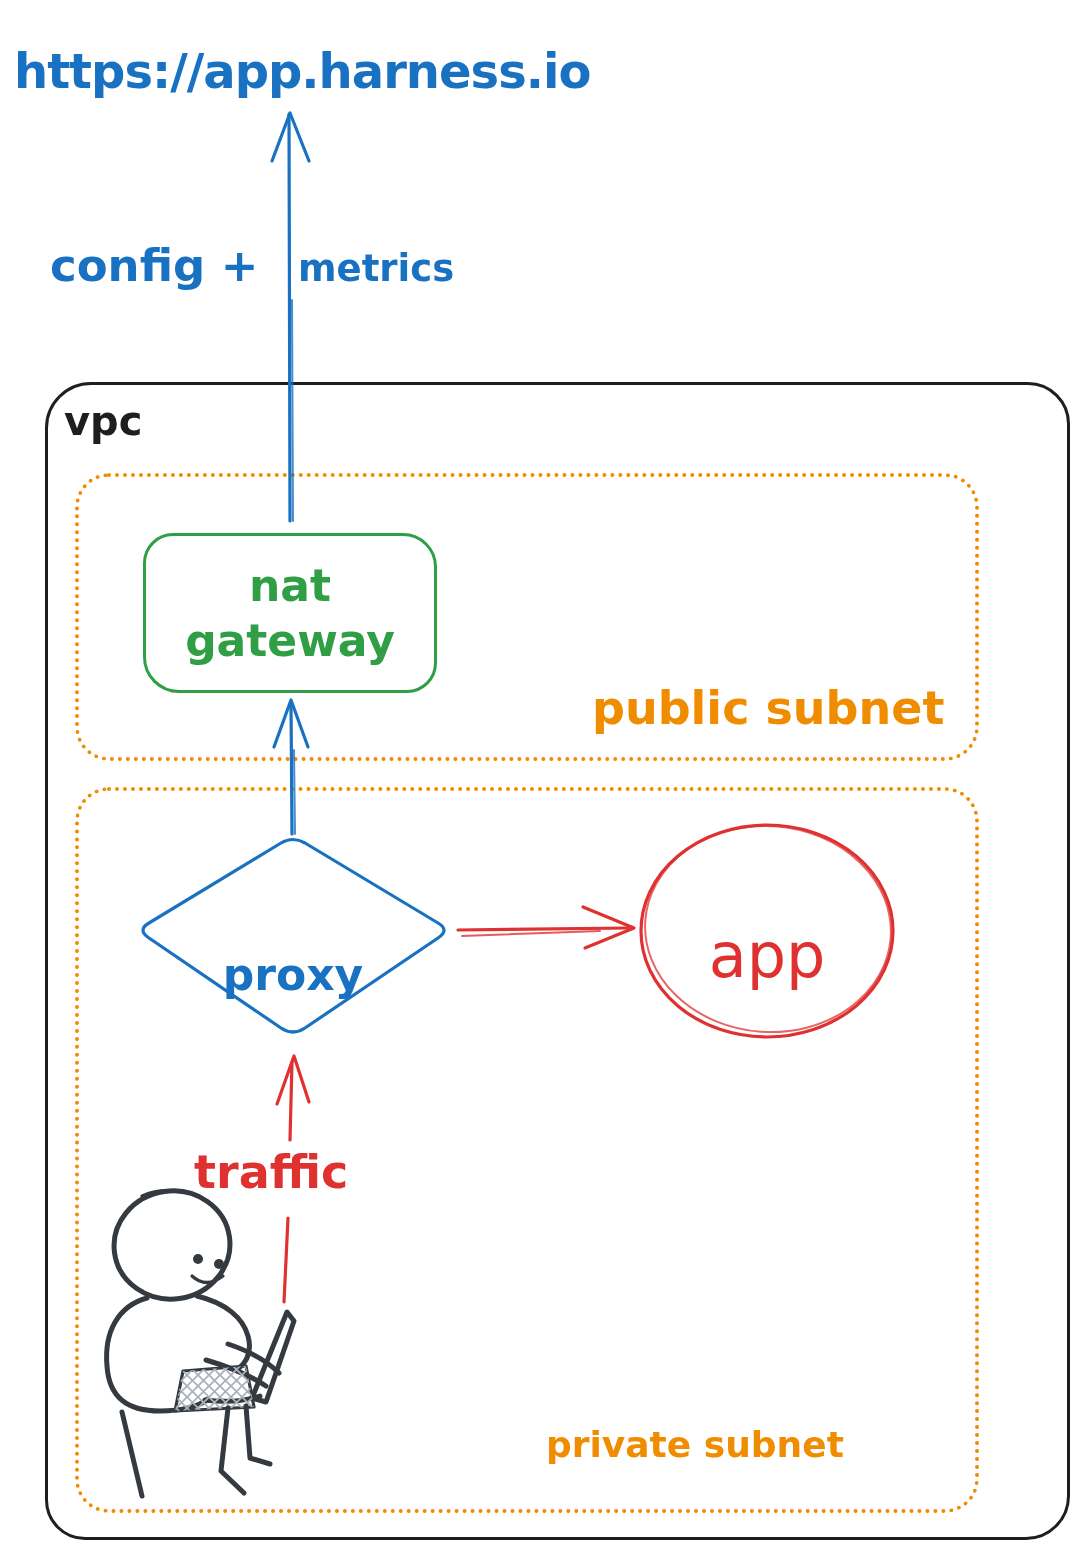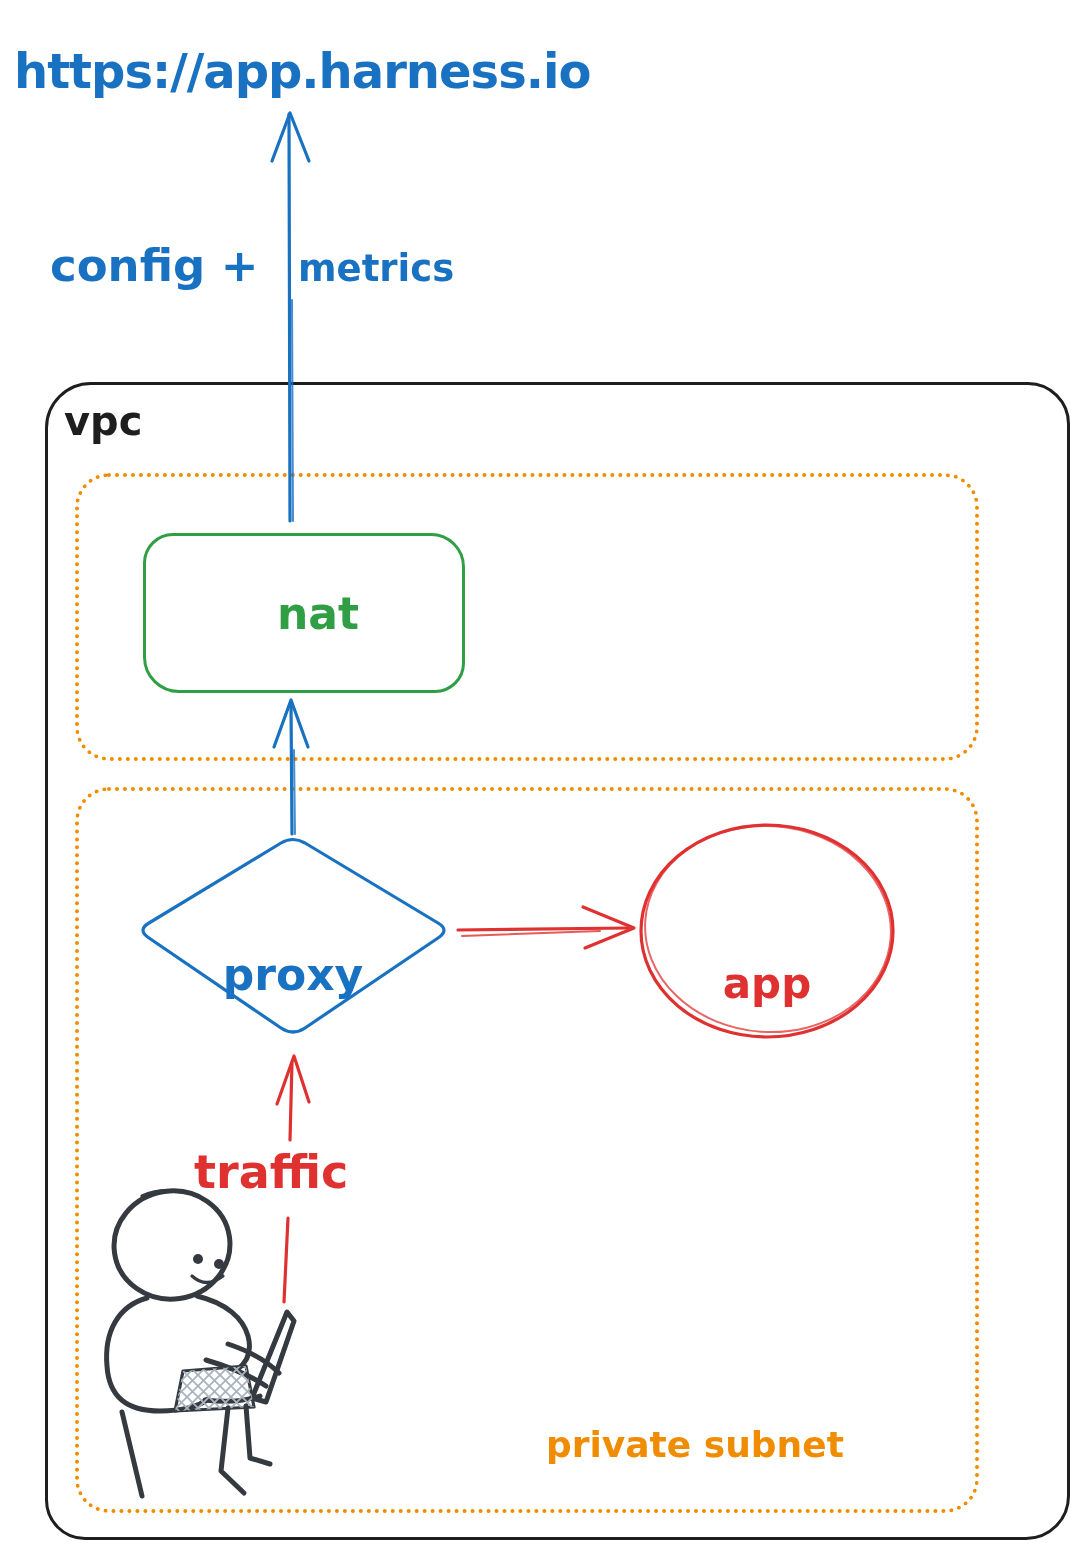--- a/index.html
+++ b/index.html
@@ -20,24 +20,24 @@
   .subnet{border:4px dotted var(--c-orange);z-index:0;}
   .public-subnet{left:75px;top:473px;width:896px;height:280px;border-radius:34px;}
   .private-subnet{left:75px;top:787px;width:896px;height:718px;border-radius:34px;}
   .subnet-label{font-size:46px;font-weight:600;color:var(--c-orange);}
   .public-subnet-label{left:592px;top:682px;}
   .private-subnet-label{left:546px;top:1424px;font-size:36px;}
   .nat-box{
     left:143px;top:533px;width:288px;height:154px;
     border:3.5px solid var(--c-green);border-radius:30px 34px 30px 36px;
     display:flex;flex-direction:column;align-items:center;justify-content:center;
-    color:var(--c-green);font-size:44px;font-weight:600;line-height:1.25;z-index:0;padding-left:28px;
+    color:var(--c-green);font-size:44px;font-weight:600;line-height:1.25;z-index:0;
   }
   .proxy-label{left:293px;top:938px;transform:translate(-50%,-50%);font-size:44px;font-weight:600;color:var(--c-blue);z-index:2;margin-top:37px;}
-  .app-label{left:767px;top:984px;transform:translate(-50%,-50%);font-size:42px;font-weight:700;color:var(--c-red);z-index:2;}
+  .app-label{left:767px;top:956px;transform:translate(-50%,-50%);font-size:62px;font-weight:400;color:var(--c-red);z-index:2;}
   .traffic-label{left:194px;top:1146px;font-size:46px;font-weight:600;color:var(--c-red);z-index:2;}
   .layer{left:0;top:0;z-index:1;pointer-events:none;}
   .lbl{z-index:2;}
   .sk{fill:none;stroke-linecap:round;stroke-linejoin:round;}
   .sk-blue{stroke:var(--c-blue);}
   .sk-red{stroke:var(--c-red);}
   .sk-person{stroke:var(--c-person);}
   .fill-person{fill:var(--c-person);stroke:none;}
   .w3{stroke-width:3.2px;}
   .w2{stroke-width:2px;}
@@ -47,20 +47,21 @@
 </head>
 <body>
 
 <div class="canvas">
 
   <div class="abs vpc-box"></div>
   <div class="abs subnet public-subnet"></div>
   <div class="abs subnet private-subnet"></div>
   <div class="abs nat-box">
     <div>nat</div>
+    <div>gateway</div>
   </div>
 
   <svg class="abs layer" width="1088" height="1561" viewBox="0 0 1088 1561">
     <defs>
       <pattern id="xh" width="11" height="11" patternUnits="userSpaceOnUse">
         <path d="M0 11 L11 0 M0 0 L11 11" class="hatch" fill="none"></path>
       </pattern>
     </defs>
 
     <g>
@@ -113,18 +114,19 @@
       <path class="sk sk-person w5" d="M228 1408 L221 1471 L244 1493"></path>
       <path class="sk sk-person w5" d="M246 1406 L250 1458 L270 1464"></path>
       <path class="sk sk-person w5" d="M122 1412 L142 1496"></path>
     </g>
   </svg>
 
   <div class="abs label url-label lbl">https://app.harness.io</div>
   <div class="abs label cfg-left lbl">config +</div>
   <div class="abs label cfg-right lbl">metrics</div>
   <div class="abs label vpc-label lbl">vpc</div>
+  <div class="abs label subnet-label public-subnet-label lbl">public subnet</div>
   <div class="abs label subnet-label private-subnet-label lbl">private subnet</div>
   <div class="abs label proxy-label lbl">proxy</div>
   <div class="abs label app-label lbl">app</div>
   <div class="abs label traffic-label lbl">traffic</div>
 
 </div>
 
 </body></html>

